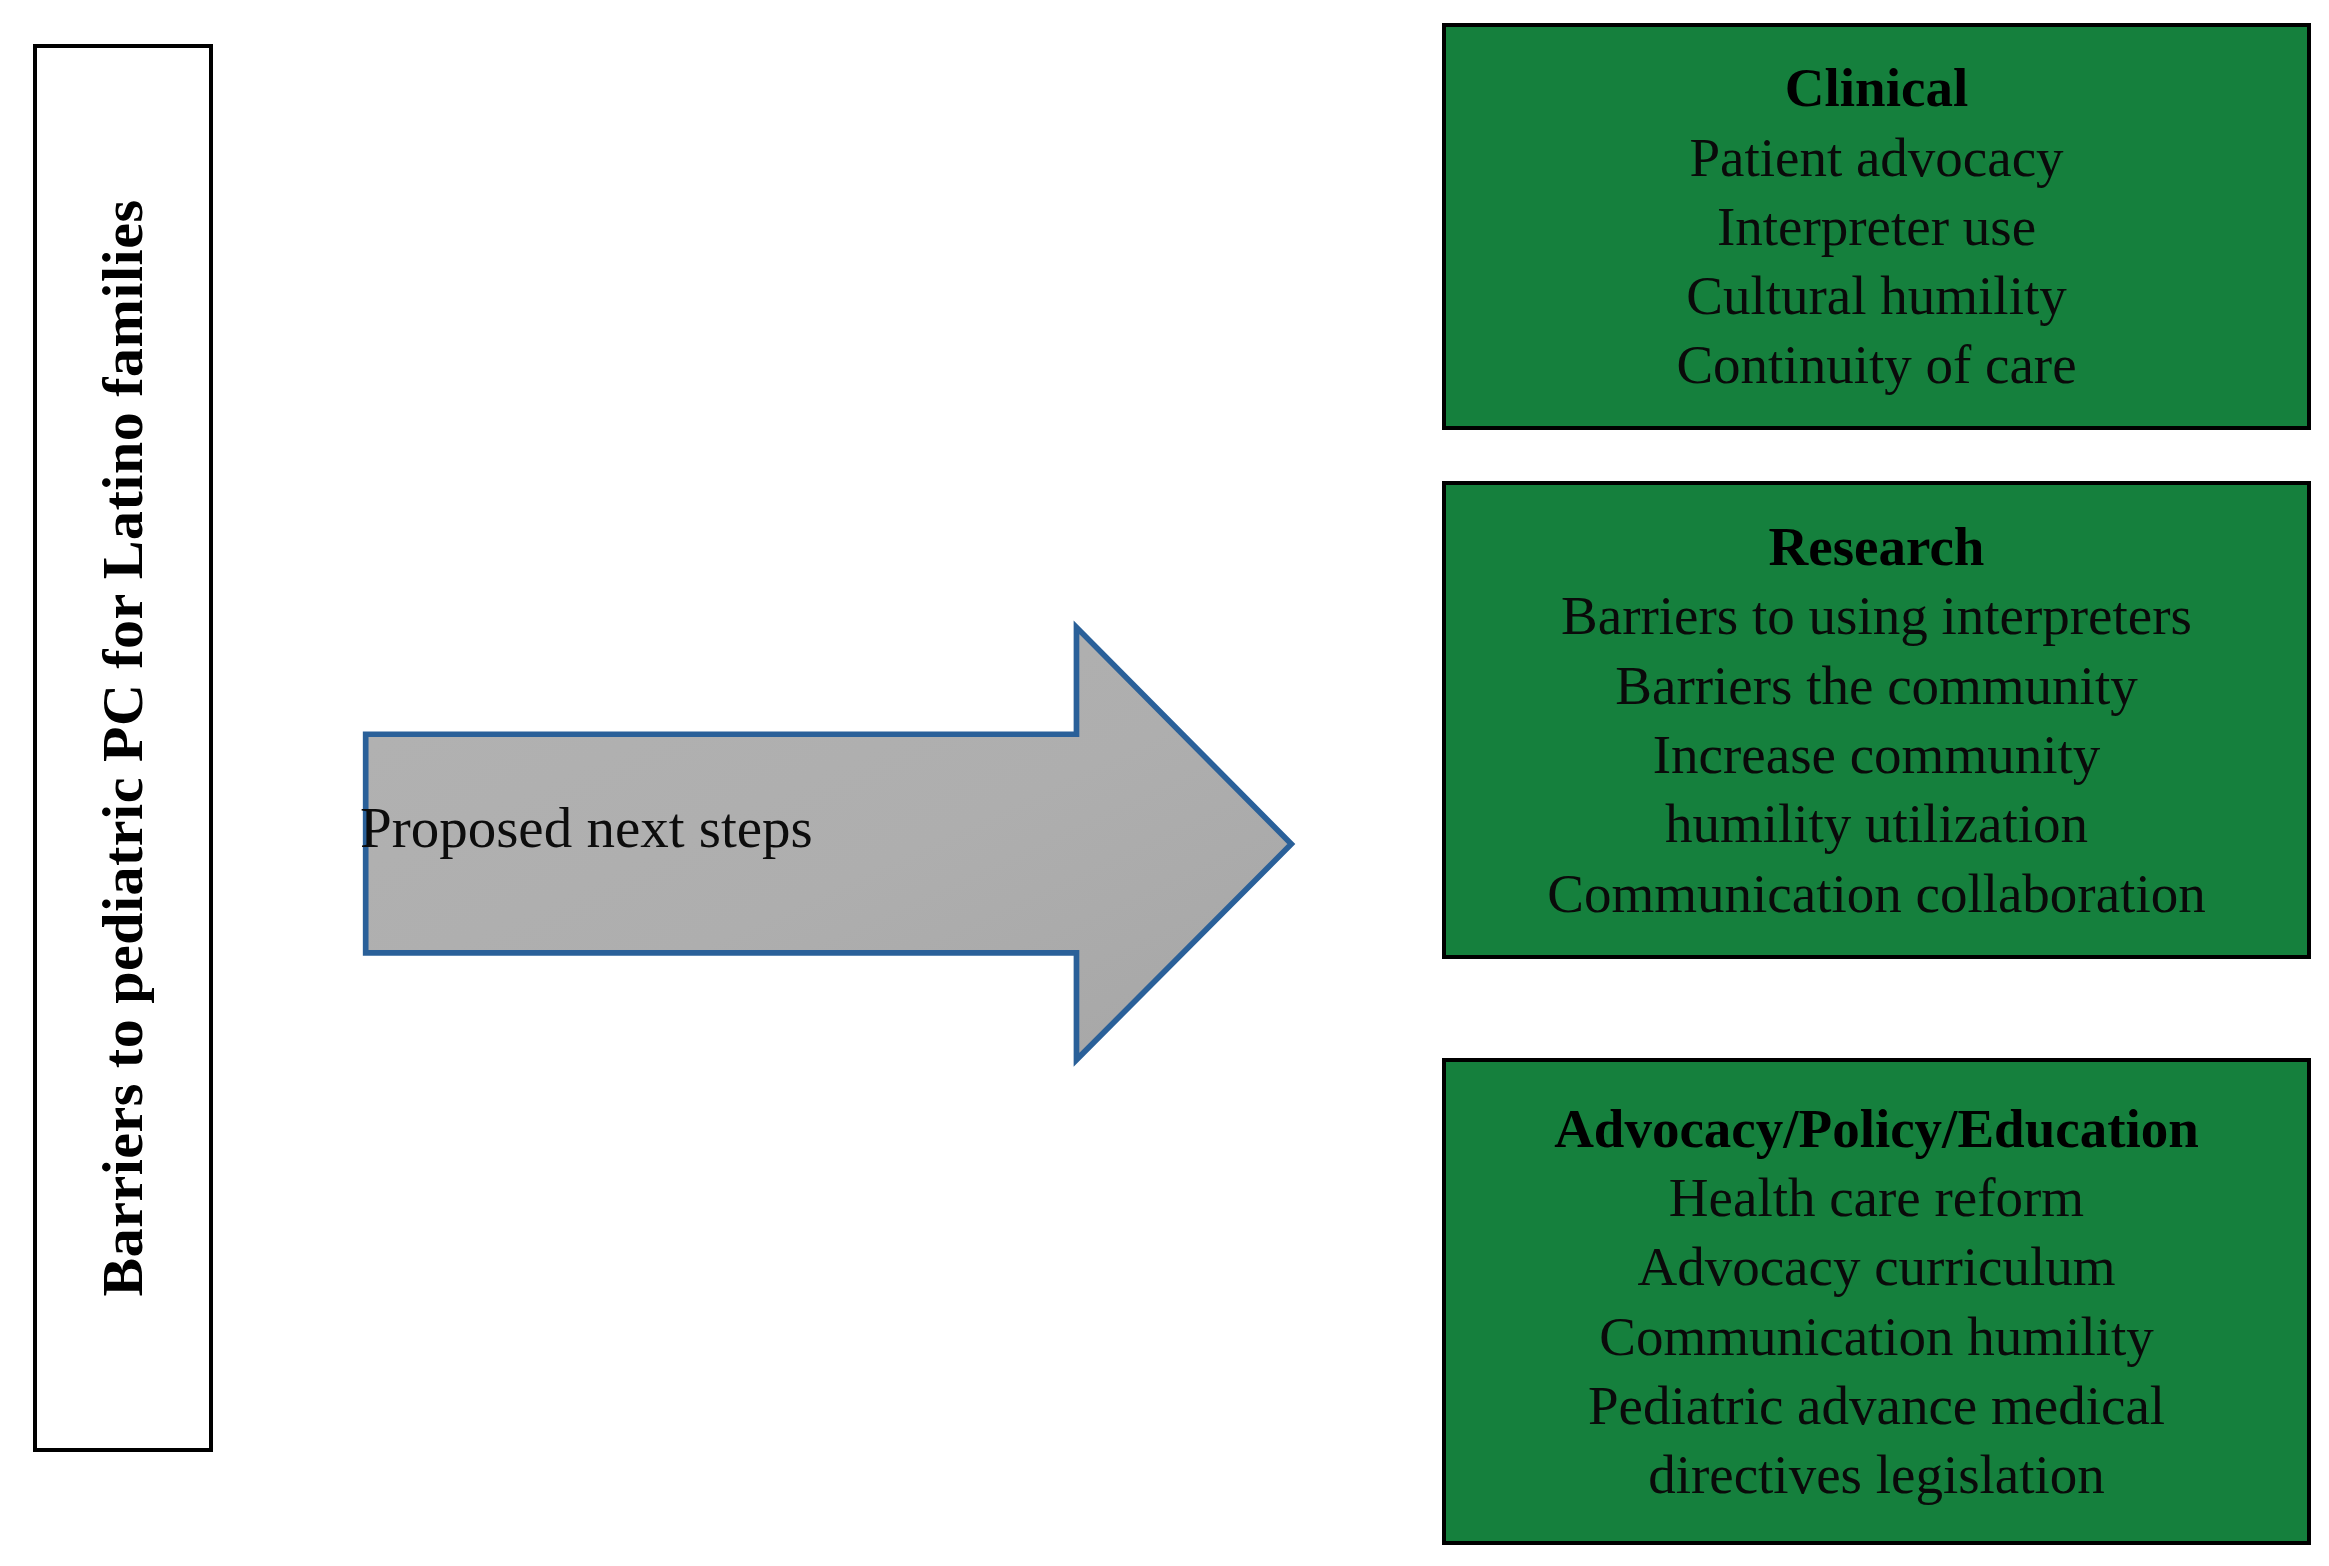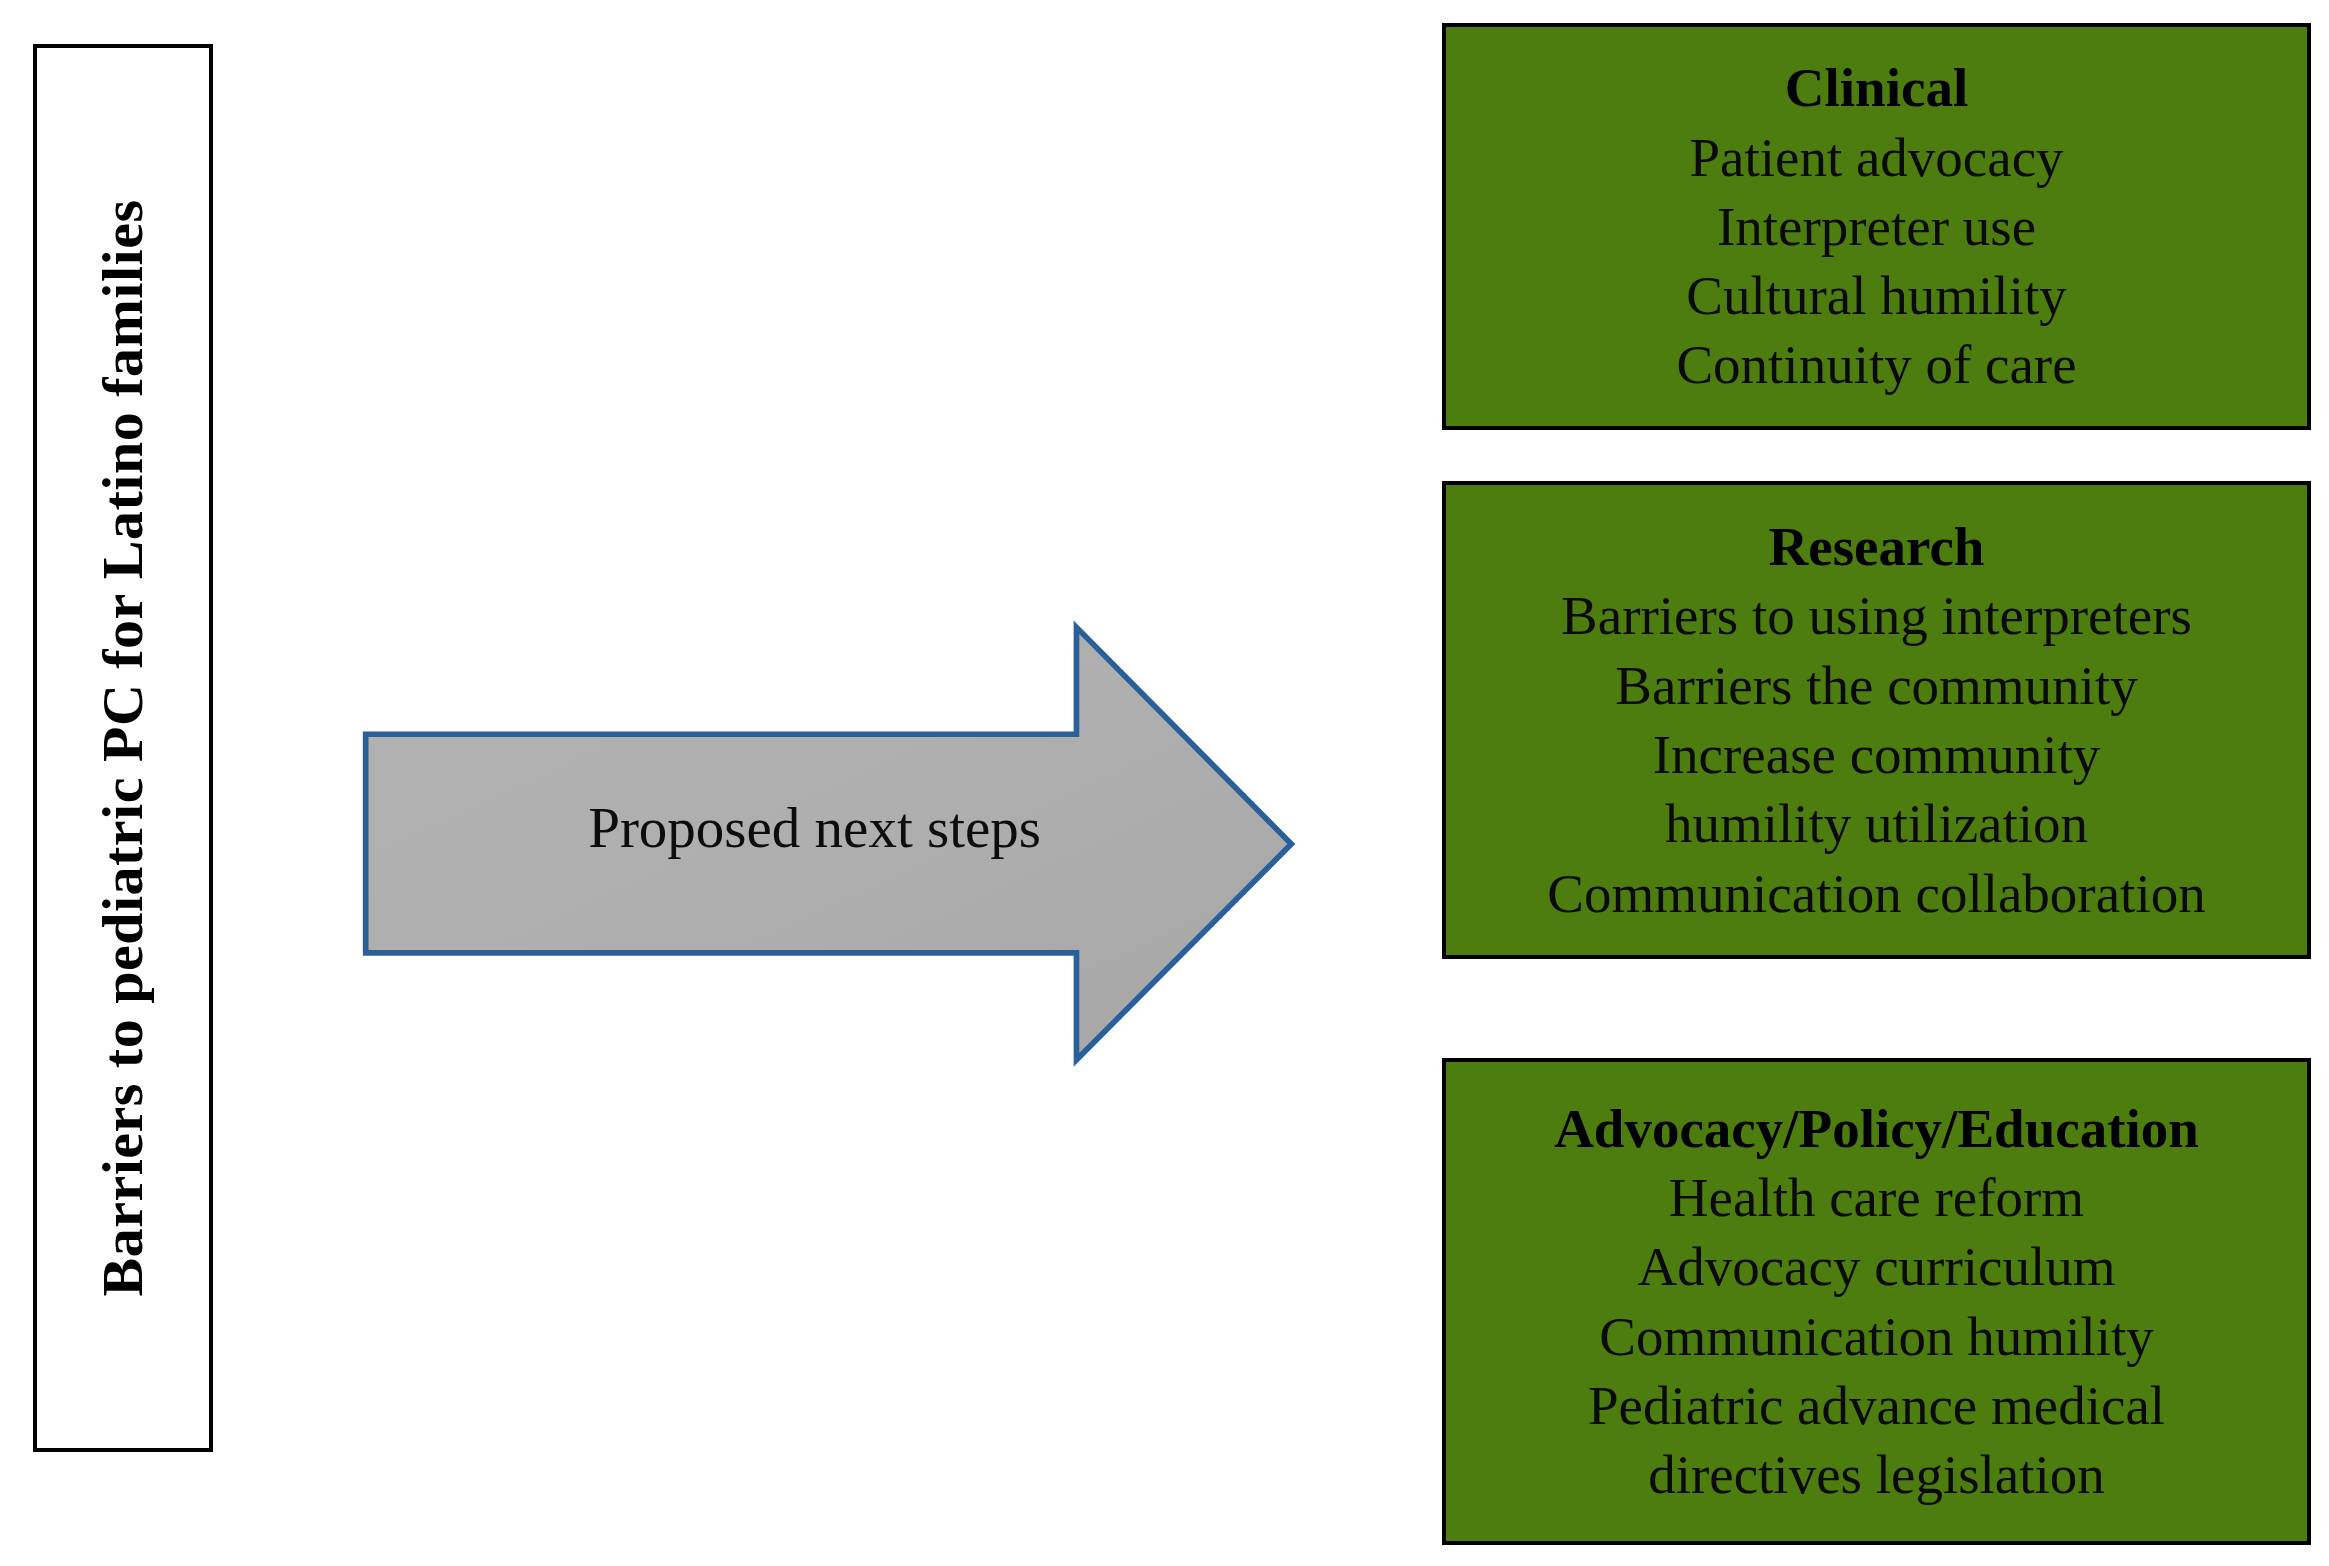--- a/index.html
+++ b/index.html
@@ -57,35 +57,35 @@
   .arrow-wrap svg {
     display: block;
     width: 100%;
     height: 100%;
   }
   .arrow-label {
     position: absolute;
     left: 0px;
     top: 180px;
     width: 681px;
-    text-align: right;
+    text-align: left;
     font-family: "Liberation Serif", "DejaVu Serif", serif;
     font-size: 57px;
     color: #0d0d0d;
     white-space: nowrap;
   }
 
   
   .right-box {
     position: absolute;
     left: 1442px;
     width: 869px;
     border: 4.7px solid #000000;
     box-sizing: border-box;
-    background: #4d7c0f;
+    background: #15803d;
     display: flex;
     flex-direction: column;
     justify-content: center;
     align-items: center;
   }
   #right-box-0 { top: 23px;   height: 407px; }
   #right-box-1 { top: 481px;  height: 478px; }
   #right-box-2 { top: 1058px; height: 487px; }
 
   .box-title {

